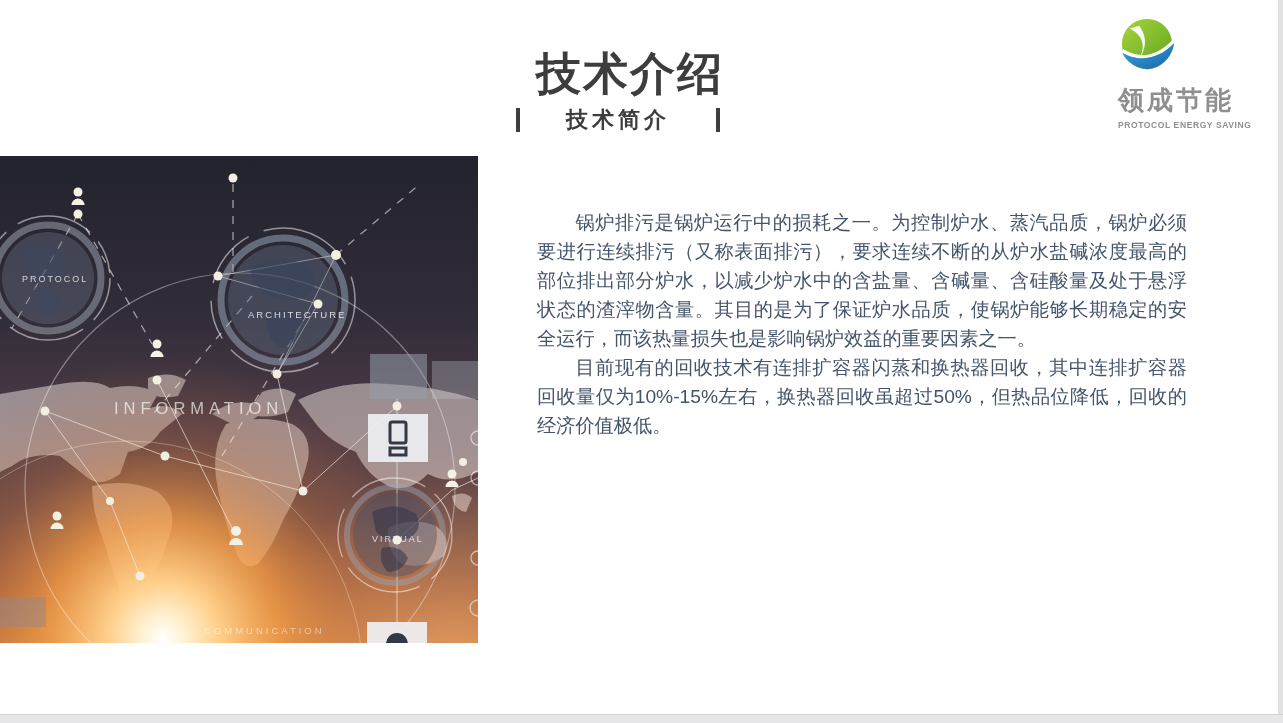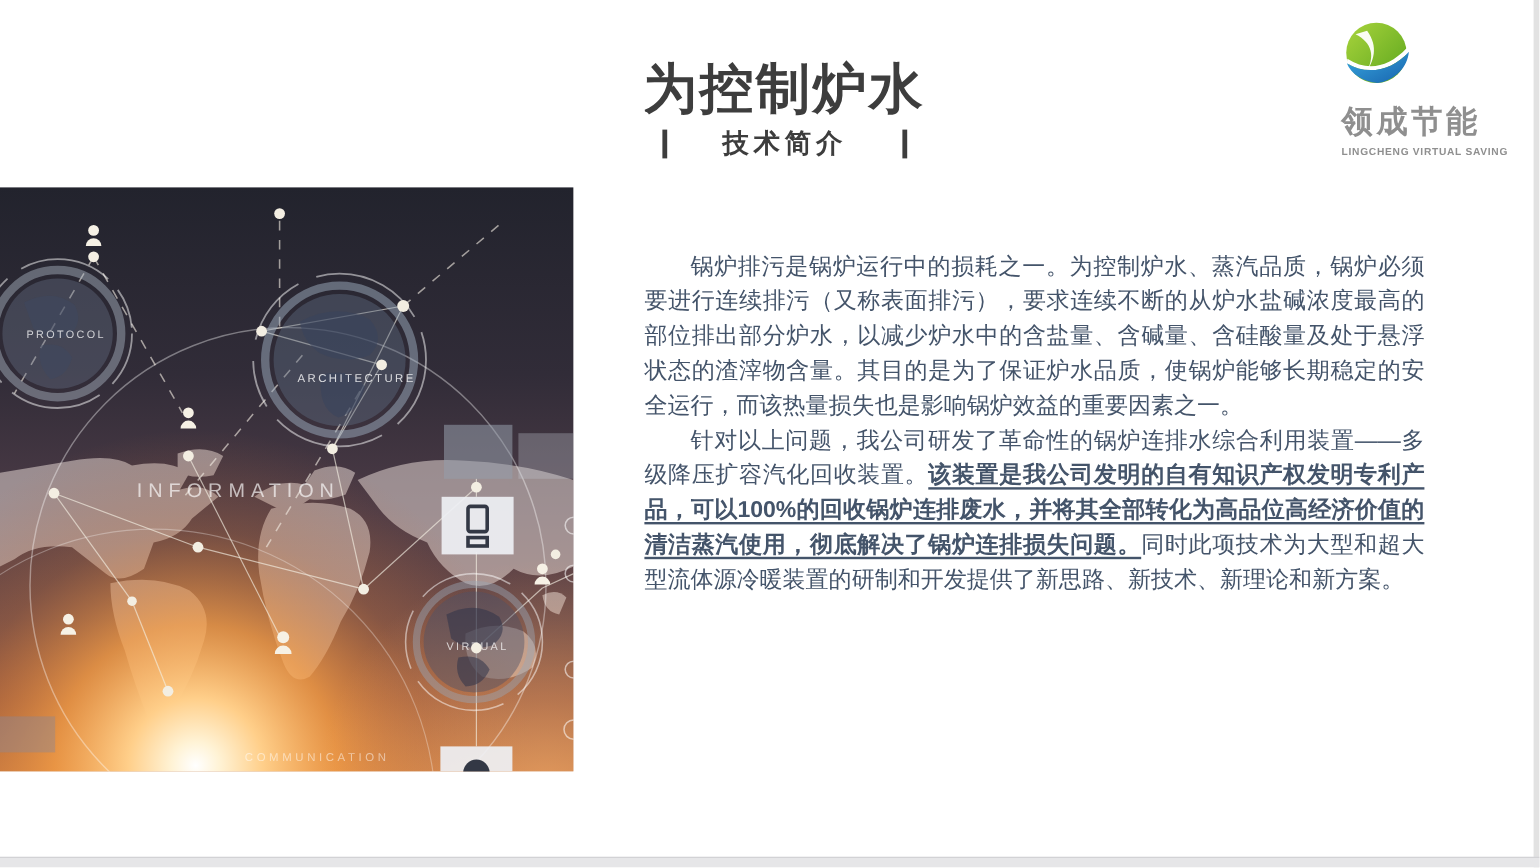--- a/index.html
+++ b/index.html
@@ -8,21 +8,21 @@
 
   .slide { position: absolute; inset: 0; background: #ffffff; }
 
   
   .title {
     position: absolute; left: 536px; top: 44px;
     font-family: "Liberation Serif", serif;
     font-size: 45px; font-weight: 900; color: #3d3d3d; letter-spacing: 2px;
   }
   .subtitle-row {
-    position: absolute; left: 552px; top: 106px; width: 204px; height: 28px;
+    position: absolute; left: 516px; top: 106px; width: 204px; height: 28px;
     display: flex; align-items: center; justify-content: space-between;
   }
   .subtitle-bar { width: 4px; height: 24px; background: #3d3d3d; }
   .subtitle-text { font-size: 22px; font-weight: bold; color: #3d3d3d; letter-spacing: 4px; }
 
   
   .logo { position: absolute; left: 1118px; top: 16px; width: 130px; }
   .logo-icon { width: 58px; height: 58px; display: inline-block; }
   .logo-name { font-size: 26px; font-weight: bold; color: #8f8f8f; letter-spacing: 3px; margin-top: 5px; }
   .logo-name-en { font-size: 8.5px; font-weight: bold; color: #8f8f8f; letter-spacing: 0.6px; margin-top: 2px; white-space: nowrap; }
@@ -47,21 +47,21 @@
 
   
   .right-strip { position: absolute; right: 0; top: 0; width: 5px; height: 723px; background: #e2e2e2; }
   .bottom-strip { position: absolute; left: 0; bottom: 0; width: 1283px; height: 9px; background: #e6e6e8; border-top: 1px solid #d2d2d5; }
 </style>
 </head>
 <body>
 
 <div class="slide">
 
-  <div class="title">为控制炉水</div>
+  <div class="title">技术介绍</div>
   <div class="subtitle-row">
     <div class="subtitle-bar"></div>
     <div class="subtitle-text">技术简介</div>
     <div class="subtitle-bar"></div>
   </div>
 
   <div class="logo">
     <svg class="logo-icon" viewBox="-30 -30 60 60">
       <defs>
         <linearGradient id="lg-green" x1="0" y1="0" x2="1" y2="1">
@@ -72,21 +72,21 @@
           <stop offset="0" stop-color="#3aa9e0"></stop>
           <stop offset="1" stop-color="#1763ad"></stop>
         </linearGradient>
       </defs>
       <circle cx="0" cy="-1" r="26" fill="url(#lg-green)"></circle>
       <path d="M -18 -17 C -4 -10 0 2 -10 18 C -2 6 2 -6 -8 -20 Z" fill="#ffffff" opacity="0.95"></path>
       <path d="M -25 4 C -8 15 10 12 26 -5 L 28 -2 C 14 14 -8 19 -25.5 8 Z" fill="#ffffff"></path>
       <path d="M -25.5 8 C -8 19 14 14 28 -2 C 27 11 16 23 1 25 C -12 24 -22 17 -25.5 8 Z" fill="url(#lg-blue)"></path>
     </svg>
     <div class="logo-name">领成节能</div>
-    <div class="logo-name-en">LINGCHENG VIRTUAL SAVING</div>
+    <div class="logo-name-en">PROTOCOL ENERGY SAVING</div>
   </div>
 
   <div class="tech-image">
     <svg width="478" height="487" viewBox="0 0 478 487">
       <defs>
         <linearGradient id="bg" x1="0" y1="0" x2="0" y2="1">
           <stop offset="0" stop-color="#22232d"></stop>
           <stop offset="0.32" stop-color="#312c38"></stop>
           <stop offset="0.55" stop-color="#4c3b46"></stop>
           <stop offset="0.74" stop-color="#6d4a47"></stop>
@@ -241,19 +241,19 @@
         <circle cx="463" cy="306" r="4"></circle>
       </g>
 
       <text x="114" y="258" font-size="16.5" letter-spacing="5" fill="#ffffff" fill-opacity="0.66">INFORMATION</text>
       <text x="204" y="478" font-size="9.5" letter-spacing="3" fill="#ffffff" fill-opacity="0.5">COMMUNICATION</text>
     </svg>
   </div>
 
   <div class="article">
     <p><span>锅炉排污是锅炉运行中的损耗之一。为控制炉水、蒸汽品质，锅炉必须要进行连续排污（又称表面排污），要求连续不断的从炉水盐碱浓度最高的部位排出部分炉水，以减少炉水中的含盐量、含碱量、含硅酸量及处于悬浮状态的渣滓物含量。其目的是为了保证炉水品质，使锅炉能够长期稳定的安全运行，而该热量损失也是影响锅炉效益的重要因素之一。</span></p>
-    <p><span>针对以上问题，我公司研发了革命性的锅炉连排水综合利用装置——多级降压扩容汽化回收装置。</span><span class="em">该装置是我公司发明的自有知识产权发明专利产品，可以100%的回收锅炉连排废水，并将其全部转化为高品位高经济价值的清洁蒸汽使用，彻底解决了锅炉连排损失问题。</span><span>同时此项技术为大型和超大型流体源冷暖装置的研制和开发提供了新思路、新技术、新理论和新方案。</span></p>
+    <p><span>目前现有的回收技术有连排扩容器闪蒸和换热器回收，其中连排扩容器回收量仅为10%-15%左右，换热器回收虽超过50%，但热品位降低，回收的经济价值极低。</span></p>
   </div>
 
   <div class="right-strip"></div>
   <div class="bottom-strip"></div>
 
 </div>
 
 </body></html>

